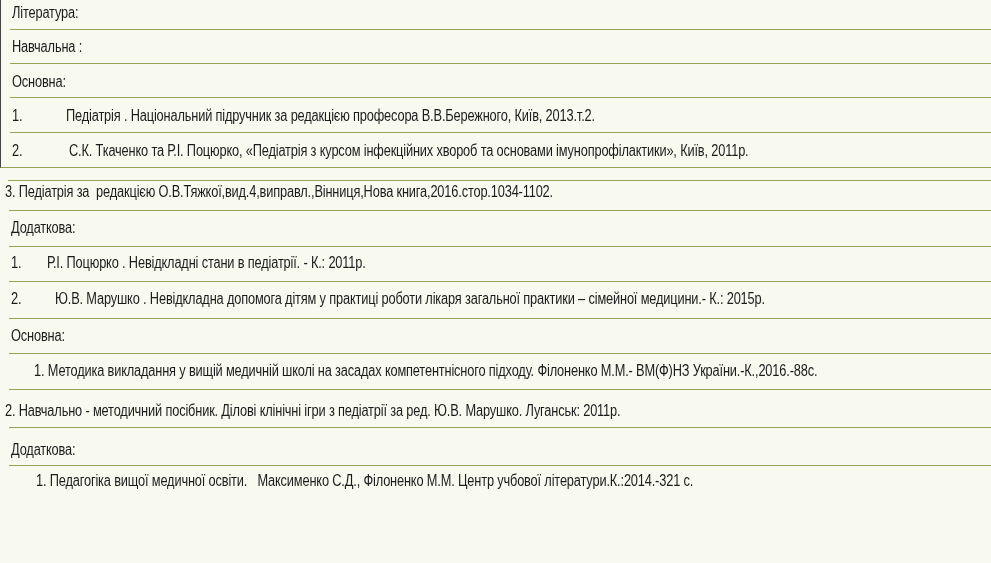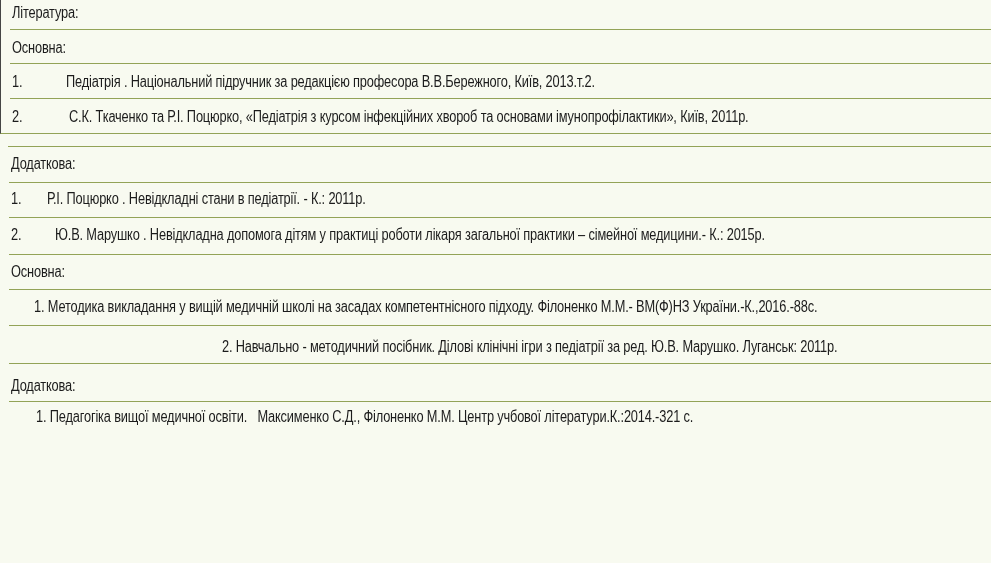--- a/index.html
+++ b/index.html
@@ -59,54 +59,60 @@
 </style>
 </head>
 <body>
 
 <div class="doc">
 
   <div class="table-part">
     <div class="row heading" style="height:30px; padding-top:4px;">
       <span class="txt">Література:</span>
     </div>
+    <div class="row heading" style="height:34px; padding-top:8px;">
+      <span class="txt">Навчальна :</span>
+    </div>
     <div class="row heading" style="height:34px; padding-top:9px;">
       <span class="txt">Основна:</span>
     </div>
     <div class="row numbered" style="height:35px;">
       <span class="txt num" style="top:10px;">1.</span>
       <span class="txt body-txt" style="left:65px; top:10px;">Педіатрія . Національний підручник за редакцією професора В.В.Бережного, Київ, 2013.т.2.</span>
     </div>
     <div class="row numbered no-line" style="height:34px;">
       <span class="txt num" style="top:10px;">2.</span>
       <span class="txt body-txt" style="left:68px; top:10px;">С.К. Ткаченко та Р.І. Поцюрко, «Педіатрія з курсом інфекційних хвороб та основами імунопрофілактики», Київ, 2011р.</span>
     </div>
   </div>
 
   <div class="spacer-row"></div>
 
   <div class="para-part">
+    <div class="row paragraph" style="height:30px; padding-top:2px;">
+      <span class="txt">3. Педіатрія за  редакцією О.В.Тяжкої,вид.4,виправл.,Вінниця,Нова книга,2016.стор.1034-1102.</span>
+    </div>
     <div class="row heading" style="height:36px; padding-top:8px;">
       <span class="txt">Додаткова:</span>
     </div>
     <div class="row numbered" style="height:35px;">
       <span class="txt num" style="top:8px;">1.</span>
       <span class="txt body-txt" style="left:47px; top:8px;">Р.І. Поцюрко . Невідкладні стани в педіатрії. - К.: 2011р.</span>
     </div>
     <div class="row numbered" style="height:37px;">
       <span class="txt num" style="top:9px;">2.</span>
       <span class="txt body-txt" style="left:55px; top:9px;">Ю.В. Марушко . Невідкладна допомога дітям у практиці роботи лікаря загальної практики – сімейної медицини.- К.: 2015р.</span>
     </div>
     <div class="row heading" style="height:35px; padding-top:8px;">
       <span class="txt">Основна:</span>
     </div>
     <div class="row paragraph" style="height:36px; padding-top:8px;padding-left:34px;">
       <span class="txt">1. Методика викладання у вищій медичній школі на засадах компетентнісного підходу. Філоненко М.М.- ВМ(Ф)НЗ України.-К.,2016.-88с.</span>
     </div>
-    <div class="row paragraph" style="height:38px; padding-top:12px;text-align:right;">
+    <div class="row paragraph" style="height:38px; padding-top:12px;">
       <span class="txt">2. Навчально - методичний посібник. Ділові клінічні ігри з педіатрії за ред. Ю.В. Марушко. Луганськ: 2011р.</span>
     </div>
     <div class="row heading" style="height:38px; padding-top:13px;">
       <span class="txt">Додаткова:</span>
     </div>
     <div class="row paragraph no-line" style="height:25px; padding-top:6px;padding-left:36px;">
       <span class="txt">1. Педагогіка вищої медичної освіти.   Максименко С.Д., Філоненко М.М. Центр учбової літератури.К.:2014.-321 с.</span>
     </div>
   </div>
 

